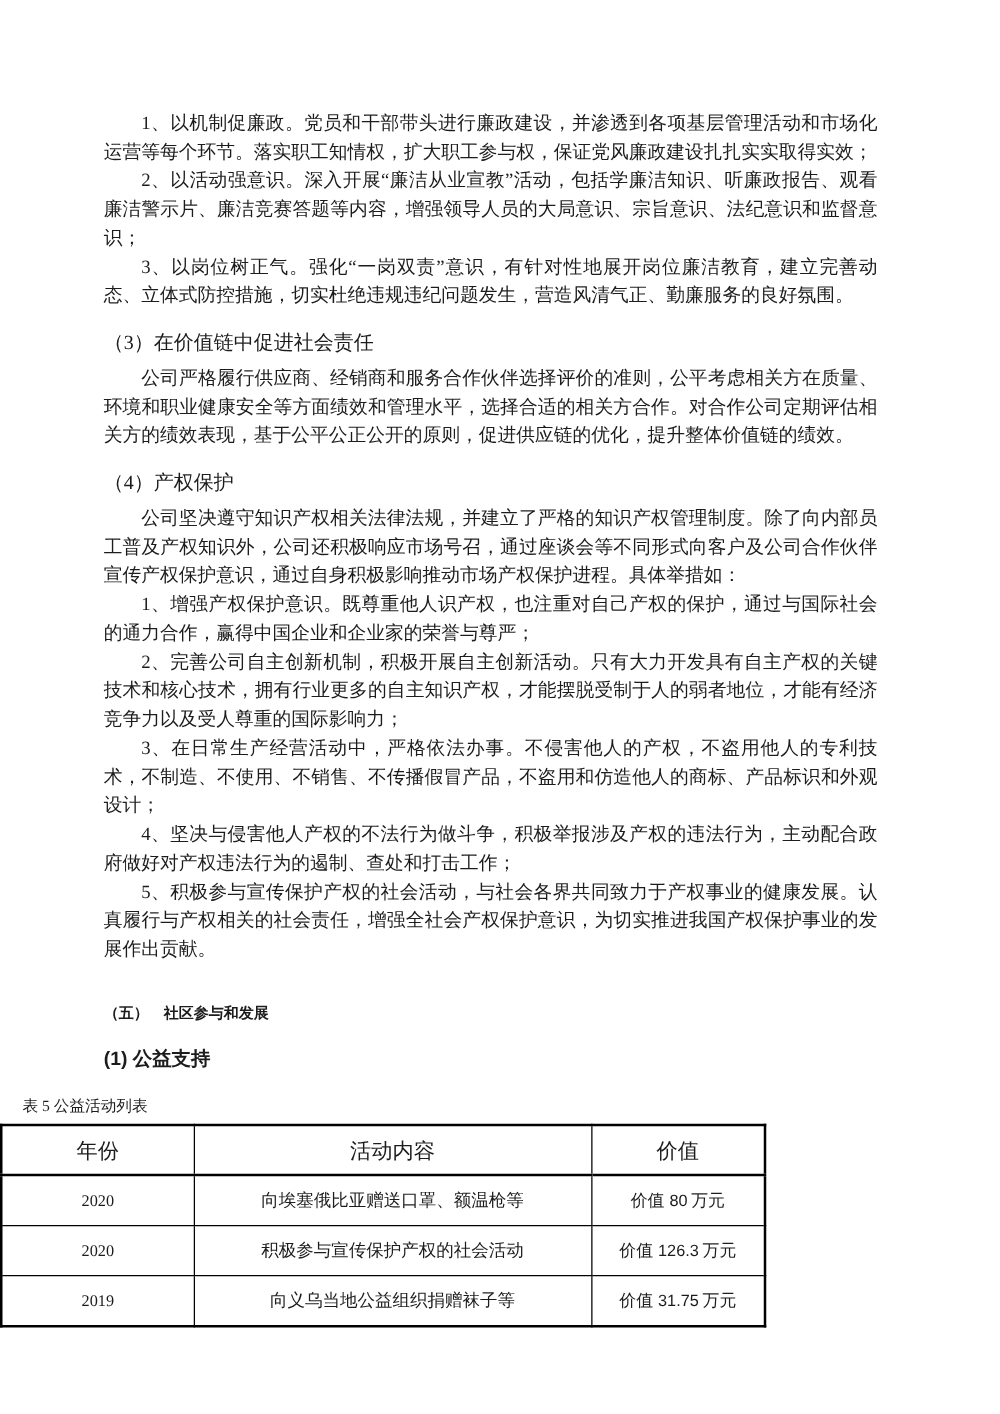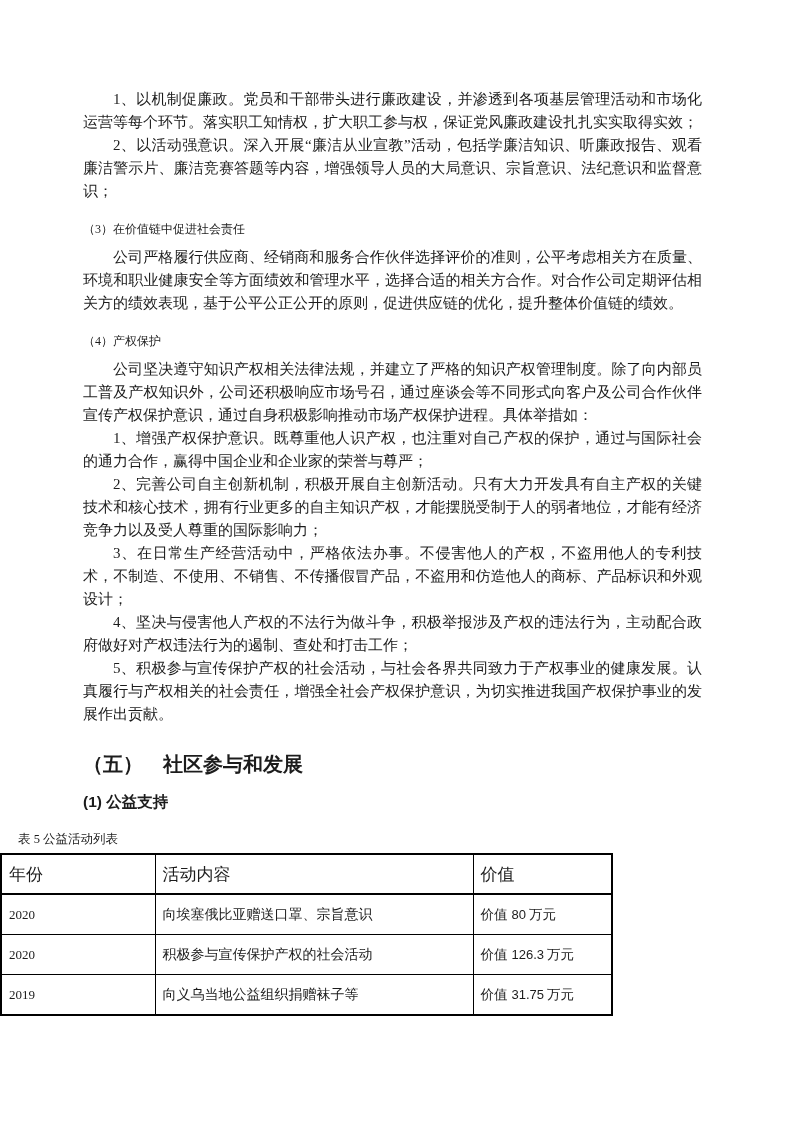--- a/index.html
+++ b/index.html
@@ -22,27 +22,27 @@
   }
   p.body-par {
     margin: 0;
     font-size: 15px;
     line-height: 23px;
     text-align: justify;
     text-indent: 2em;
   }
   h3.doc-h3 {
     margin: 15px 0 6px 0;
-    font-size: 12px;
+    font-size: 16px;
     font-weight: normal;
     line-height: 22px;
   }
   h2.doc-h2 {
     margin: 27px 0 0 0;
-    font-size: 20px;
+    font-size: 12px;
     font-weight: bold;
     font-family: "Liberation Sans", "DejaVu Sans", sans-serif;
     line-height: 22px;
   }
   h2.doc-h2-sub {
     margin: 16px 0 16px 0;
     font-size: 15.5px;
     font-weight: bold;
     font-family: "Liberation Sans", "DejaVu Sans", sans-serif;
     line-height: 22px;
@@ -58,23 +58,23 @@
   table.activity-table {
     border-collapse: collapse;
     width: 611px;
     table-layout: fixed;
   }
   table.activity-table col.c-year { width: 154px; }
   table.activity-table col.c-activity { width: 318px; }
   table.activity-table col.c-value { width: 139px; }
   table.activity-table td, table.activity-table th {
     border: 1px solid #000;
-    text-align: left;
+    text-align: center;
     vertical-align: middle;
-    padding: 0 7px;
+    padding: 0 20px;
   }
   table.activity-table { border: 2px solid #000; }
   table.activity-table thead th {
     height: 38px;
     font-size: 17px;
     font-weight: normal;
     border-bottom: 2px solid #000;
   }
   table.activity-table tbody td { height: 39px; }
   td.cell-year { font-size: 13px; }
@@ -88,20 +88,21 @@
   .val-label { margin-right: 1px; }
 </style>
 </head>
 <body>
 
 <div class="page">
   <div class="content">
 
     <p class="body-par">1、以机制促廉政。党员和干部带头进行廉政建设，并渗透到各项基层管理活动和市场化运营等每个环节。落实职工知情权，扩大职工参与权，保证党风廉政建设扎扎实实取得实效；</p>
     <p class="body-par">2、以活动强意识。深入开展“廉洁从业宣教”活动，包括学廉洁知识、听廉政报告、观看廉洁警示片、廉洁竞赛答题等内容，增强领导人员的大局意识、宗旨意识、法纪意识和监督意识；</p>
+    <p class="body-par">3、以岗位树正气。强化“一岗双责”意识，有针对性地展开岗位廉洁教育，建立完善动态、立体式防控措施，切实杜绝违规违纪问题发生，营造风清气正、勤廉服务的良好氛围。</p>
 
     <h3 class="doc-h3">（3）在价值链中促进社会责任</h3>
     <p class="body-par">公司严格履行供应商、经销商和服务合作伙伴选择评价的准则，公平考虑相关方在质量、环境和职业健康安全等方面绩效和管理水平，选择合适的相关方合作。对合作公司定期评估相关方的绩效表现，基于公平公正公开的原则，促进供应链的优化，提升整体价值链的绩效。</p>
 
     <h3 class="doc-h3">（4）产权保护</h3>
     <p class="body-par">公司坚决遵守知识产权相关法律法规，并建立了严格的知识产权管理制度。除了向内部员工普及产权知识外，公司还积极响应市场号召，通过座谈会等不同形式向客户及公司合作伙伴宣传产权保护意识，通过自身积极影响推动市场产权保护进程。具体举措如：</p>
     <p class="body-par">1、增强产权保护意识。既尊重他人识产权，也注重对自己产权的保护，通过与国际社会的通力合作，赢得中国企业和企业家的荣誉与尊严；</p>
     <p class="body-par">2、完善公司自主创新机制，积极开展自主创新活动。只有大力开发具有自主产权的关键技术和核心技术，拥有行业更多的自主知识产权，才能摆脱受制于人的弱者地位，才能有经济竞争力以及受人尊重的国际影响力；</p>
     <p class="body-par">3、在日常生产经营活动中，严格依法办事。不侵害他人的产权，不盗用他人的专利技术，不制造、不使用、不销售、不传播假冒产品，不盗用和仿造他人的商标、产品标识和外观设计；</p>
     <p class="body-par">4、坚决与侵害他人产权的不法行为做斗争，积极举报涉及产权的违法行为，主动配合政府做好对产权违法行为的遏制、查处和打击工作；</p>
@@ -122,21 +123,21 @@
       <thead>
         <tr>
           <th>年份</th>
           <th>活动内容</th>
           <th>价值</th>
         </tr>
       </thead>
       <tbody>
         <tr>
           <td class="cell-year">2020</td>
-          <td class="cell-activity">向埃塞俄比亚赠送口罩、宗旨意识</td>
+          <td class="cell-activity">向埃塞俄比亚赠送口罩、额温枪等</td>
           <td class="cell-value"><span class="val-label">价值</span><span class="num">80</span><span>万元</span></td>
         </tr>
         <tr>
           <td class="cell-year">2020</td>
           <td class="cell-activity">积极参与宣传保护产权的社会活动</td>
           <td class="cell-value"><span class="val-label">价值</span><span class="num">126.3</span><span>万元</span></td>
         </tr>
         <tr>
           <td class="cell-year">2019</td>
           <td class="cell-activity">向义乌当地公益组织捐赠袜子等</td>

